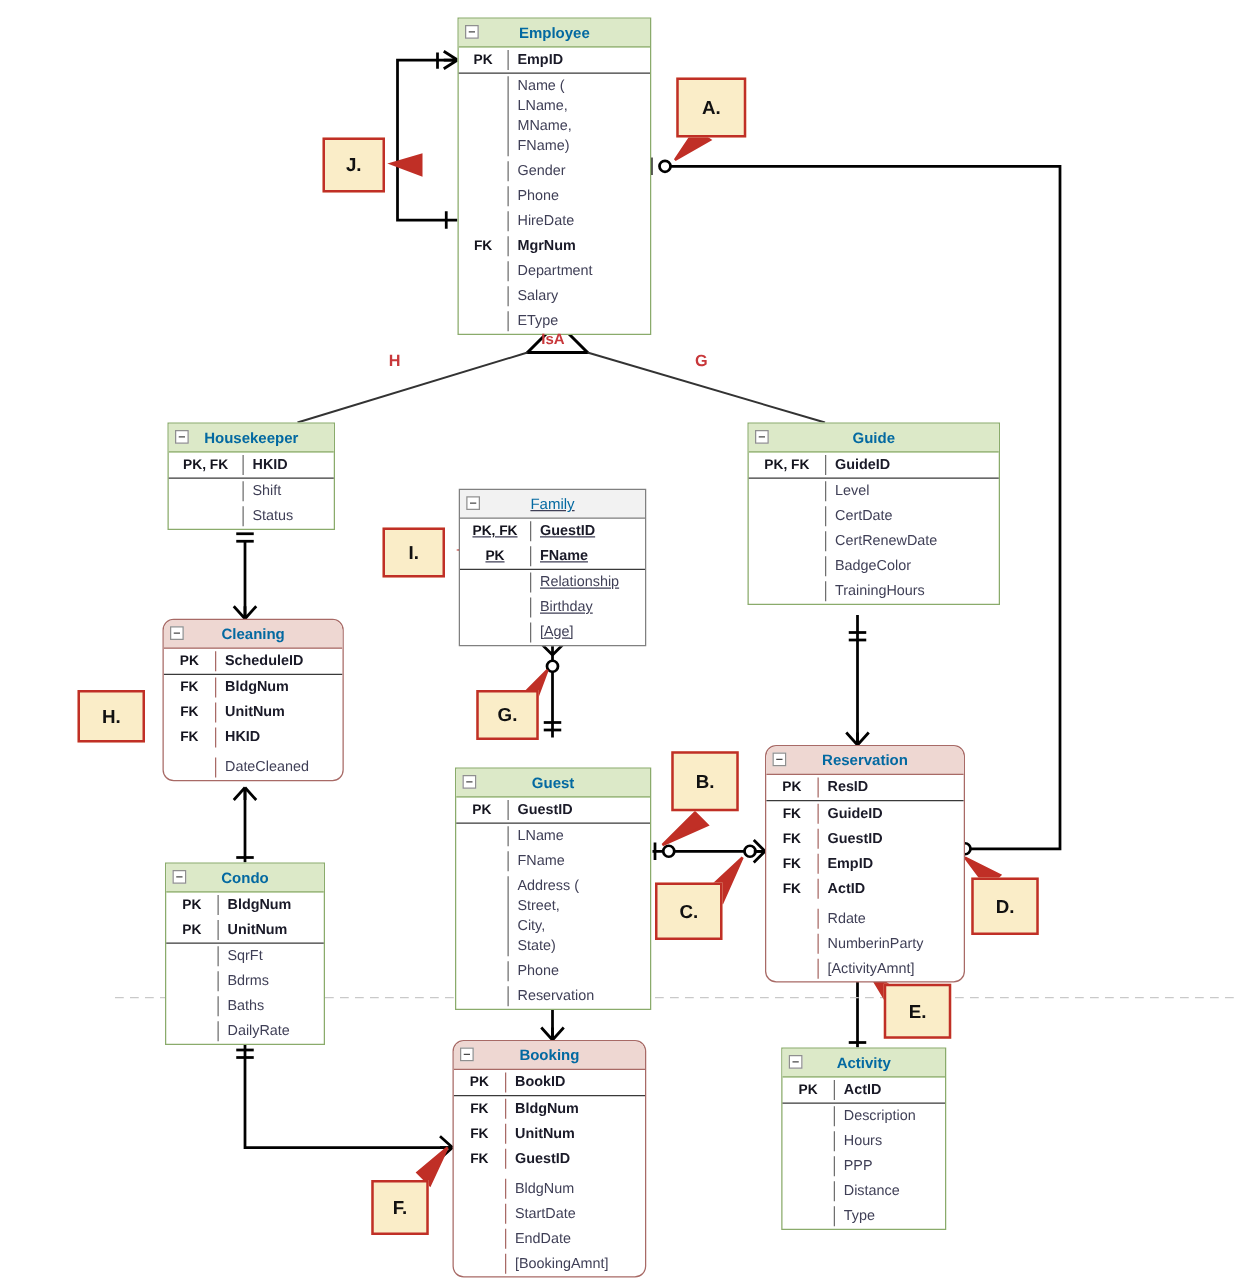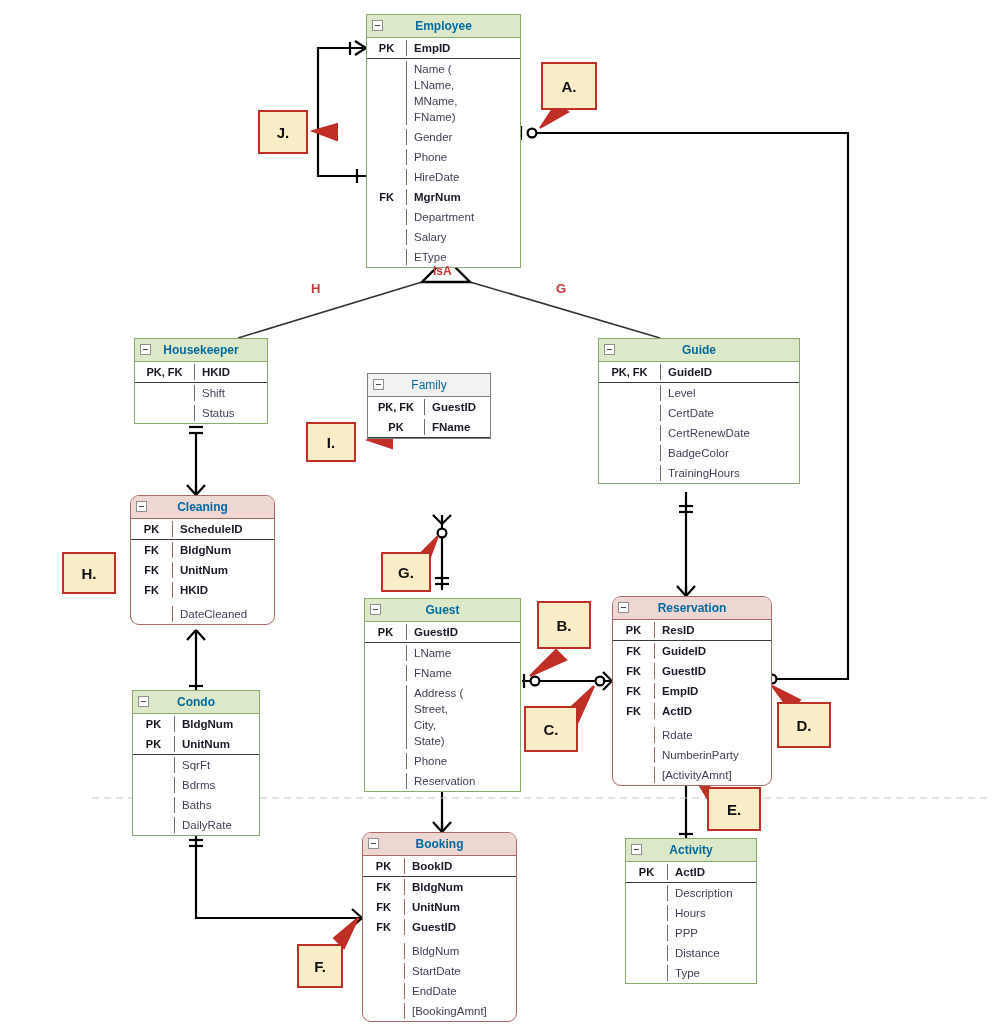--- a/index.html
+++ b/index.html
@@ -392,36 +392,50 @@
             <span class="eattr">BadgeColor</span>
           </div>
         <div class="erow">
             <span class="ekey" style="width:62px"></span>
             <span class="eattr">TrainingHours</span>
           </div>
       </div>
     </div>
   </div>
 
-  <div class="entity plain" style="left:367px; top:373px; width:124px;">
+  <div class="entity plain" style="left:367px; top:391px; width:150px;text-decoration:underline;">
     <div class="ehead">
       <span class="collapse"></span>
       <span>Family</span>
     </div>
     <div class="ebody">
       <div class="pkgroup">
         <div class="erow">
           <span class="ekey" style="width:57px">PK, FK</span>
           <span class="eattr">GuestID</span>
         </div>
         <div class="erow">
           <span class="ekey" style="width:57px">PK</span>
           <span class="eattr">FName</span>
         </div>
       </div>
+      <div class="nonkey">
+        <div class="erow">
+            <span class="ekey" style="width:57px"></span>
+            <span class="eattr">Relationship</span>
+          </div>
+        <div class="erow">
+            <span class="ekey" style="width:57px"></span>
+            <span class="eattr">Birthday</span>
+          </div>
+        <div class="erow">
+            <span class="ekey" style="width:57px"></span>
+            <span class="eattr">[Age]</span>
+          </div>
+      </div>
     </div>
   </div>
 
   <div class="entity rounded" style="left:130px; top:495px; width:145px;">
     <div class="ehead">
       <span class="collapse"></span>
       <span>Cleaning</span>
     </div>
     <div class="ebody">
       <div class="pkgroup">
@@ -481,21 +495,21 @@
             <span class="eattr">Baths</span>
           </div>
         <div class="erow">
             <span class="ekey" style="width:42px"></span>
             <span class="eattr">DailyRate</span>
           </div>
       </div>
     </div>
   </div>
 
-  <div class="entity" style="left:364px; top:598px; width:157px;">
+  <div class="entity" style="left:364px; top:614px; width:157px;">
     <div class="ehead">
       <span class="collapse"></span>
       <span>Guest</span>
     </div>
     <div class="ebody">
       <div class="pkgroup">
         <div class="erow">
           <span class="ekey" style="width:42px">PK</span>
           <span class="eattr">GuestID</span>
         </div>

